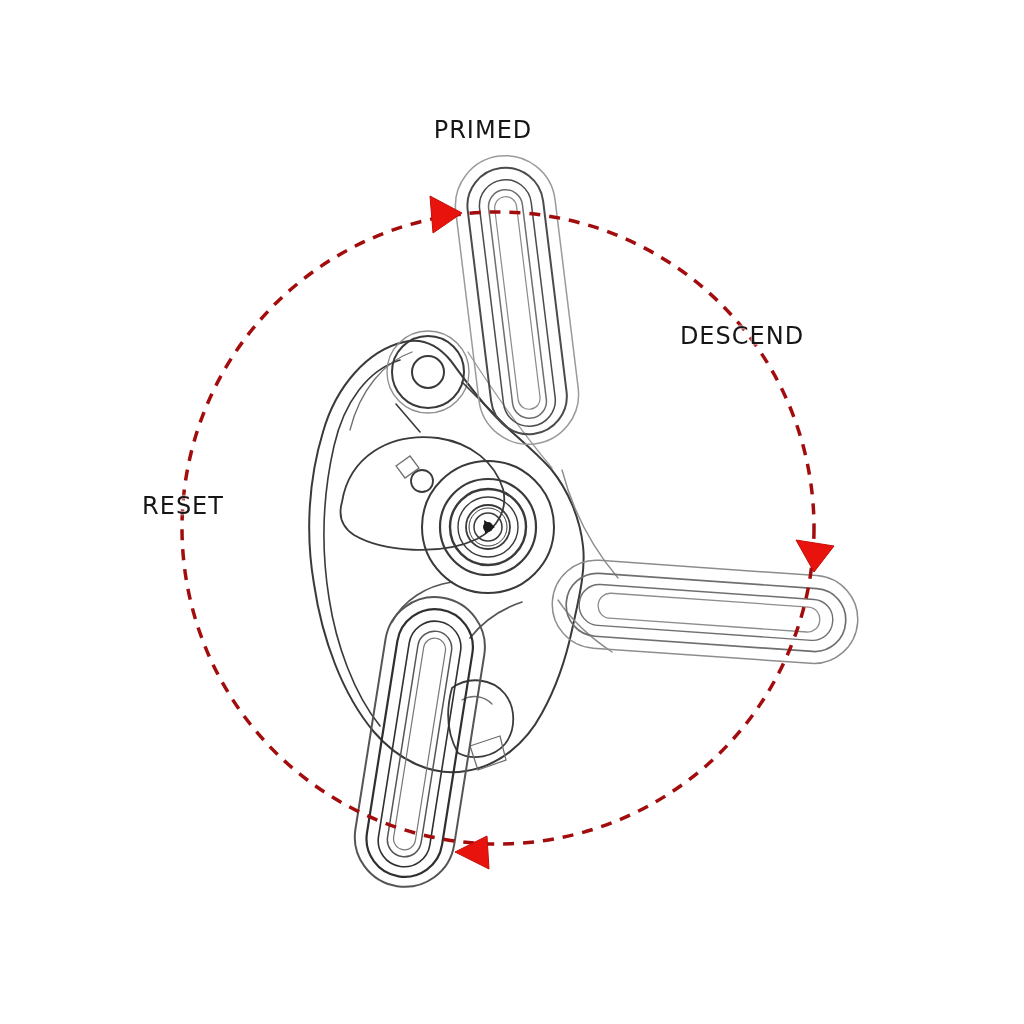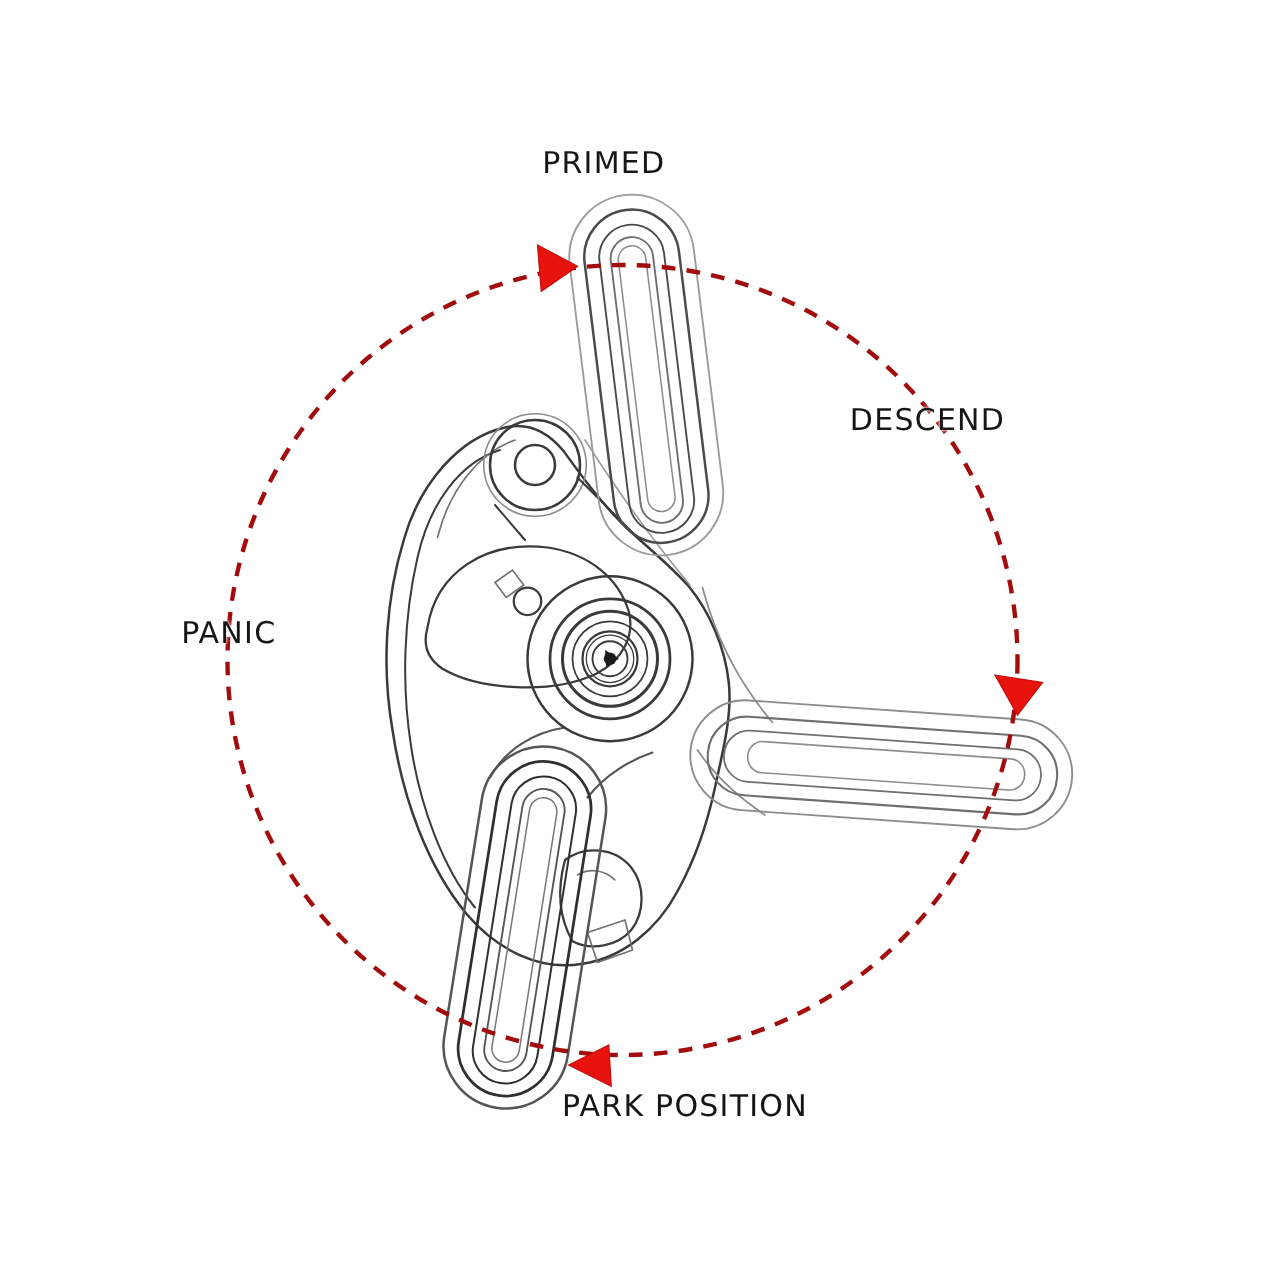--- a/index.html
+++ b/index.html
@@ -145,18 +145,17 @@
 
     <polygon points="430,196 433,233 462,213" fill="#e8130d" stroke="#c20f0a" stroke-width="1"></polygon>
     <polygon points="796,540 834,546 814,572" fill="#e8130d" stroke="#c20f0a" stroke-width="1"></polygon>
     <polygon points="487,836 489,869 455,852" fill="#e8130d" stroke="#c20f0a" stroke-width="1"></polygon>
   </svg>
 
   <div class="diagram-label lbl-primed">PRIMED</div>
 
   <div class="diagram-label lbl-descend">DESCEND</div>
 
-  <div class="diagram-label lbl-reset">PANIC</div>
+  <div class="diagram-label lbl-reset">RESET</div>
 
 
-  <div class="diagram-label lbl-park-position">PARK POSITION</div>
 
 </div>
 
 </body></html>

